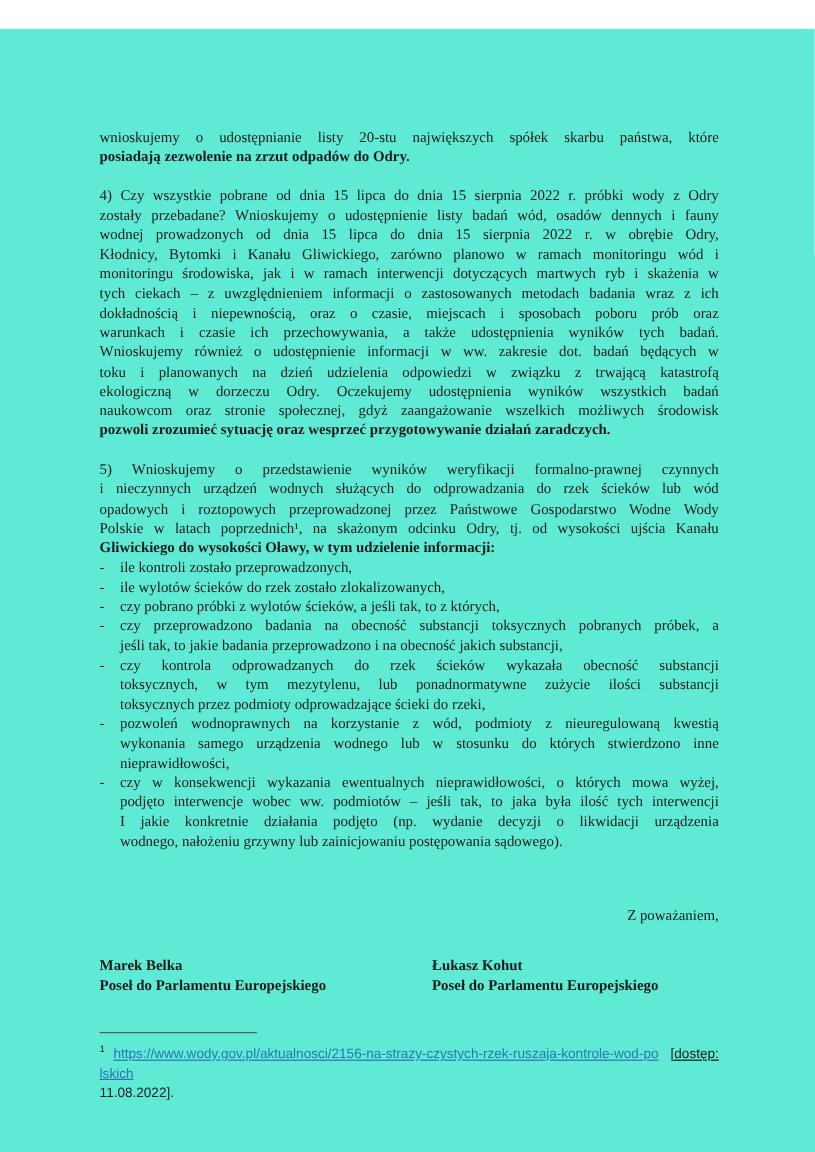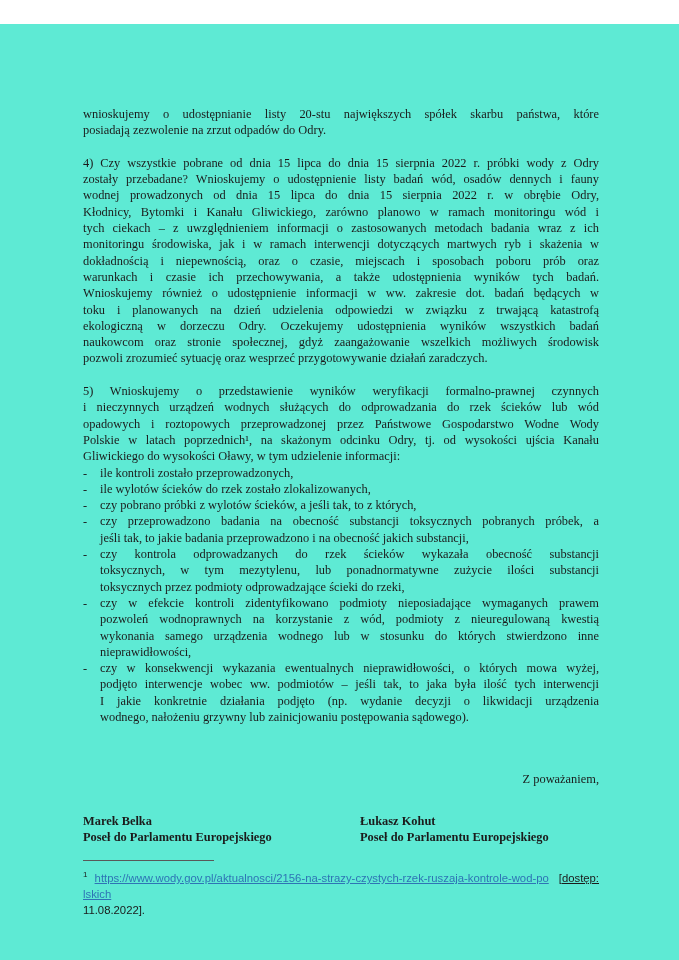--- a/index.html
+++ b/index.html
@@ -15,21 +15,21 @@
   }
   .content {
     position: absolute;
     left: 83px;
     top: 82px;
     width: 516px;
     font-size: 12.4px;
     line-height: 16.3px;
   }
   .para .line { text-align: justify; text-align-last: justify; }
-  .para .line.last { text-align: left; text-align-last: left; }
+  .para .line.last { text-align: left; text-align-last: left; font-weight: bold; }
   .gap { margin-top: 16.3px; }
   .bullets { margin-top: 0; }
   .bullet { display: flex; }
   .bullet .marker { flex: 0 0 17px; }
   .bullet .body { flex: 1; min-width: 0; }
   .bullet .body .line { text-align: justify; text-align-last: justify; }
   .bullet .body .line.last { text-align: right; text-align-last: left; }
   .closing { margin-top: 46px; padding-left: 327px; text-align: right; }
   .sigs { display: flex; margin-top: 25px; justify-content: space-between; }
   .sig-left { width: 277px; }
@@ -60,22 +60,22 @@
     <div class="para">
         <div class="line">wnioskujemy o udostępnianie listy 20-stu największych spółek skarbu państwa, które</div>
         <div class="line last">posiadają zezwolenie na zrzut odpadów do Odry.</div>
       </div>
 
     <div class="para gap">
         <div class="line">4) Czy wszystkie pobrane od dnia 15 lipca do dnia 15 sierpnia 2022 r. próbki wody z Odry</div>
         <div class="line">zostały przebadane? Wnioskujemy o udostępnienie listy badań wód, osadów dennych i fauny</div>
         <div class="line">wodnej prowadzonych od dnia 15 lipca do dnia 15 sierpnia 2022 r. w obrębie Odry,</div>
         <div class="line">Kłodnicy, Bytomki i Kanału Gliwickiego, zarówno planowo w ramach monitoringu wód i</div>
+        <div class="line">monitoringu środowiska, jak i w ramach interwencji dotyczących martwych ryb i skażenia w</div>
         <div class="line">tych ciekach – z uwzględnieniem informacji o zastosowanych metodach badania wraz z ich</div>
-        <div class="line">monitoringu środowiska, jak i w ramach interwencji dotyczących martwych ryb i skażenia w</div>
         <div class="line">dokładnością i niepewnością, oraz o czasie, miejscach i sposobach poboru prób oraz</div>
         <div class="line">warunkach i czasie ich przechowywania, a także udostępnienia wyników tych badań.</div>
         <div class="line">Wnioskujemy również o udostępnienie informacji w ww. zakresie dot. badań będących w</div>
         <div class="line">toku i planowanych na dzień udzielenia odpowiedzi w związku z trwającą katastrofą</div>
         <div class="line">ekologiczną w dorzeczu Odry. Oczekujemy udostępnienia wyników wszystkich badań</div>
         <div class="line">naukowcom oraz stronie społecznej, gdyż zaangażowanie wszelkich możliwych środowisk</div>
         <div class="line last">pozwoli zrozumieć sytuację oraz wesprzeć przygotowywanie działań zaradczych.</div>
       </div>
 
     <div class="para gap">
@@ -116,21 +116,20 @@
           <span class="marker">-</span>
           <div class="body">
             <div class="line">czy kontrola odprowadzanych do rzek ścieków wykazała obecność substancji</div>
             <div class="line">toksycznych, w tym mezytylenu, lub ponadnormatywne zużycie ilości substancji</div>
             <div class="line last">toksycznych przez podmioty odprowadzające ścieki do rzeki,</div>
           </div>
         </div>
         <div class="bullet">
           <span class="marker">-</span>
           <div class="body">
-            <div class="line">czy w efekcie kontroli zidentyfikowano podmioty nieposiadające wymaganych prawem</div>
             <div class="line">pozwoleń wodnoprawnych na korzystanie z wód, podmioty z nieuregulowaną kwestią</div>
             <div class="line">wykonania samego urządzenia wodnego lub w stosunku do których stwierdzono inne</div>
             <div class="line last">nieprawidłowości,</div>
           </div>
         </div>
         <div class="bullet">
           <span class="marker">-</span>
           <div class="body">
             <div class="line">czy w konsekwencji wykazania ewentualnych nieprawidłowości, o których mowa wyżej,</div>
             <div class="line">podjęto interwencje wobec ww. podmiotów – jeśli tak, to jaka była ilość tych interwencji</div>

